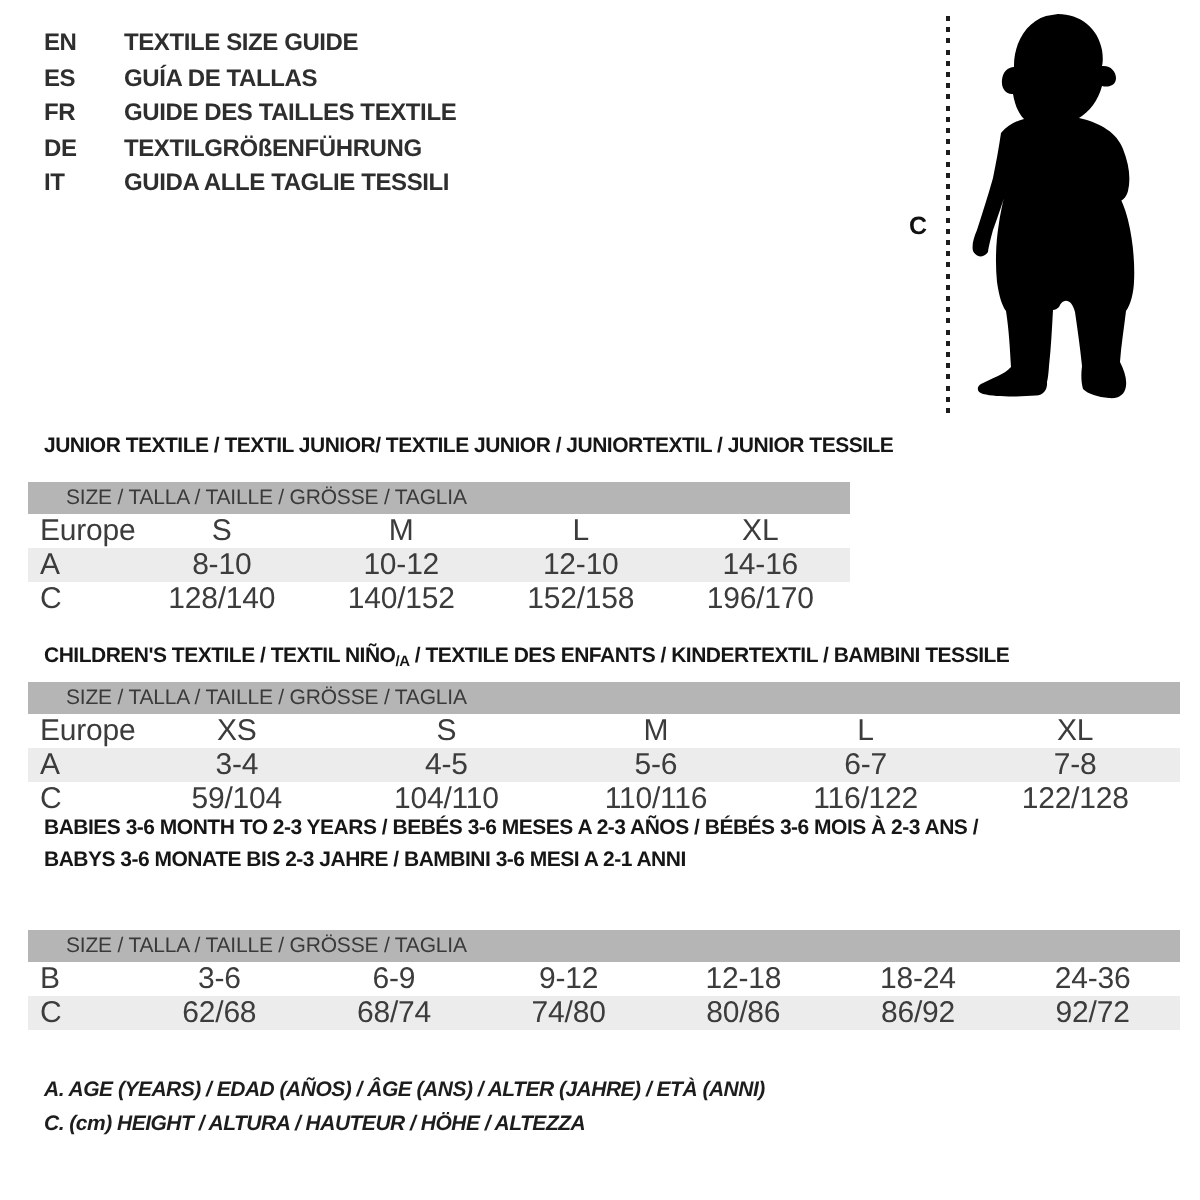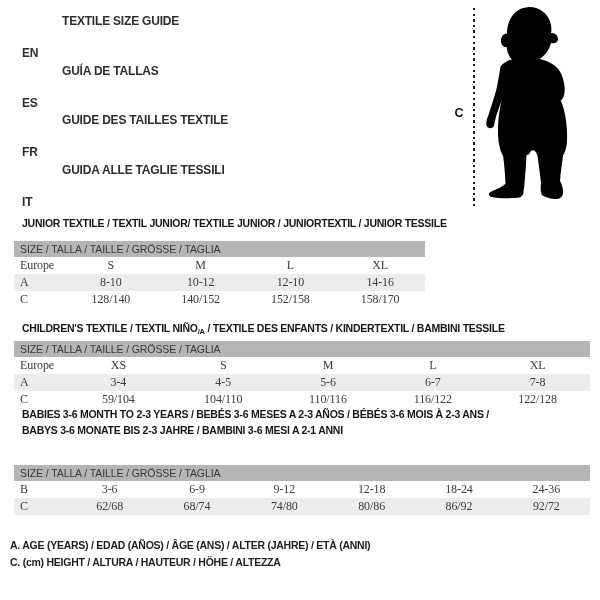--- a/index.html
+++ b/index.html
@@ -13,21 +13,21 @@
   .page{
     position:relative;
     width:600px;height:600px;
     background:#ffffff;
     font-family:"Liberation Sans", sans-serif;
     overflow:hidden;
   }
   
   .lang-list{position:absolute;left:22px;top:13px;}
   .lang-row{display:flex;line-height:17.6px;font-size:12px;font-weight:bold;color:var(--ink);letter-spacing:-0.2px;}
-  .lang-code{width:40px;flex:0 0 40px;margin-top:32px;}
+  .lang-code{width:40px;flex:0 0 40px;}
   
   .measure-line{
     position:absolute;left:473px;top:8px;width:2px;height:199px;
     background:repeating-linear-gradient(to bottom,#1c1c1c 0 2.5px,transparent 2.5px 5.6px);
   }
   .measure-label{
     position:absolute;left:452px;top:106px;width:14px;
     font-size:12.5px;font-weight:bold;color:#111;text-align:center;
   }
   .baby-svg{position:absolute;left:478px;top:5px;}
@@ -41,29 +41,29 @@
   .title-children{top:320px;}
   .title-babies{top:406px;white-space:normal;width:470px;}
   .sub{font-size:7.5px;vertical-align:-2px;}
   table{border-collapse:collapse;table-layout:fixed;position:absolute;left:14px;}
   .tbl-junior{top:241px;width:411px;}
   .tbl-children{top:341px;width:576px;}
   .tbl-babies{top:465px;width:576px;}
   th.bar{
     background:var(--header-bg);
     height:16px;text-align:left;font-weight:400;
-    font-size:10.5px;color:#3a3a3a;padding:0 0 0 6px;letter-spacing:-0.1px;
+    font-size:10.5px;color:#3a3a3a;padding:0 0 0 19px;letter-spacing:-0.1px;
   }
   tbody tr{height:17px;}
   tbody tr.alt{background:var(--alt-bg);}
-  td{font-size:12px;color:var(--ink-soft);text-align:center;vertical-align:middle;letter-spacing:-0.1px;font-family:Liberation Serif, serif;}
+  td{font-size:15px;color:var(--ink-soft);text-align:center;vertical-align:middle;letter-spacing:-0.1px;}
   td.row-label{text-align:left;padding-left:6px;}
   col.c-label{width:52px;}
   
-  .footnotes{position:absolute;left:10px;top:537px;}
+  .footnotes{position:absolute;left:22px;top:537px;font-style:italic;}
   .footnote{
     font-size:10.5px;font-weight:bold;color:#1d1d1d;
     line-height:16.5px;letter-spacing:-0.25px;white-space:nowrap;
   }
 </style>
 </head>
 <body>
 
 <div class="page">
 
@@ -72,20 +72,24 @@
       <span class="lang-code">EN</span>
       <span>TEXTILE SIZE GUIDE</span>
     </div>
     <div class="lang-row">
       <span class="lang-code">ES</span>
       <span>GUÍA DE TALLAS</span>
     </div>
     <div class="lang-row">
       <span class="lang-code">FR</span>
       <span>GUIDE DES TAILLES TEXTILE</span>
+    </div>
+    <div class="lang-row">
+      <span class="lang-code">DE</span>
+      <span>TEXTILGRÖßENFÜHRUNG</span>
     </div>
     <div class="lang-row">
       <span class="lang-code">IT</span>
       <span>GUIDA ALLE TAGLIE TESSILI</span>
     </div>
   </div>
 
   <div class="measure-line"></div>
   <div class="measure-label">C</div>
   <svg class="baby-svg" width="100" height="200" viewBox="0 0 100 200" aria-hidden="true">
@@ -161,21 +165,21 @@
         <td>8-10</td>
         <td>10-12</td>
         <td>12-10</td>
         <td>14-16</td>
       </tr>
       <tr>
         <td class="row-label">C</td>
         <td>128/140</td>
         <td>140/152</td>
         <td>152/158</td>
-        <td>158/170</td>
+        <td>196/170</td>
       </tr>
     </tbody>
   </table>
 
   <div class="sec-title title-children">
     <span>CHILDREN'S TEXTILE / TEXTIL NIÑO</span><span class="sub">/A</span><span> / TEXTILE DES ENFANTS / KINDERTEXTIL / BAMBINI TESSILE</span>
   </div>
   <table class="tbl-children">
     <colgroup>
         <col class="c-label">

